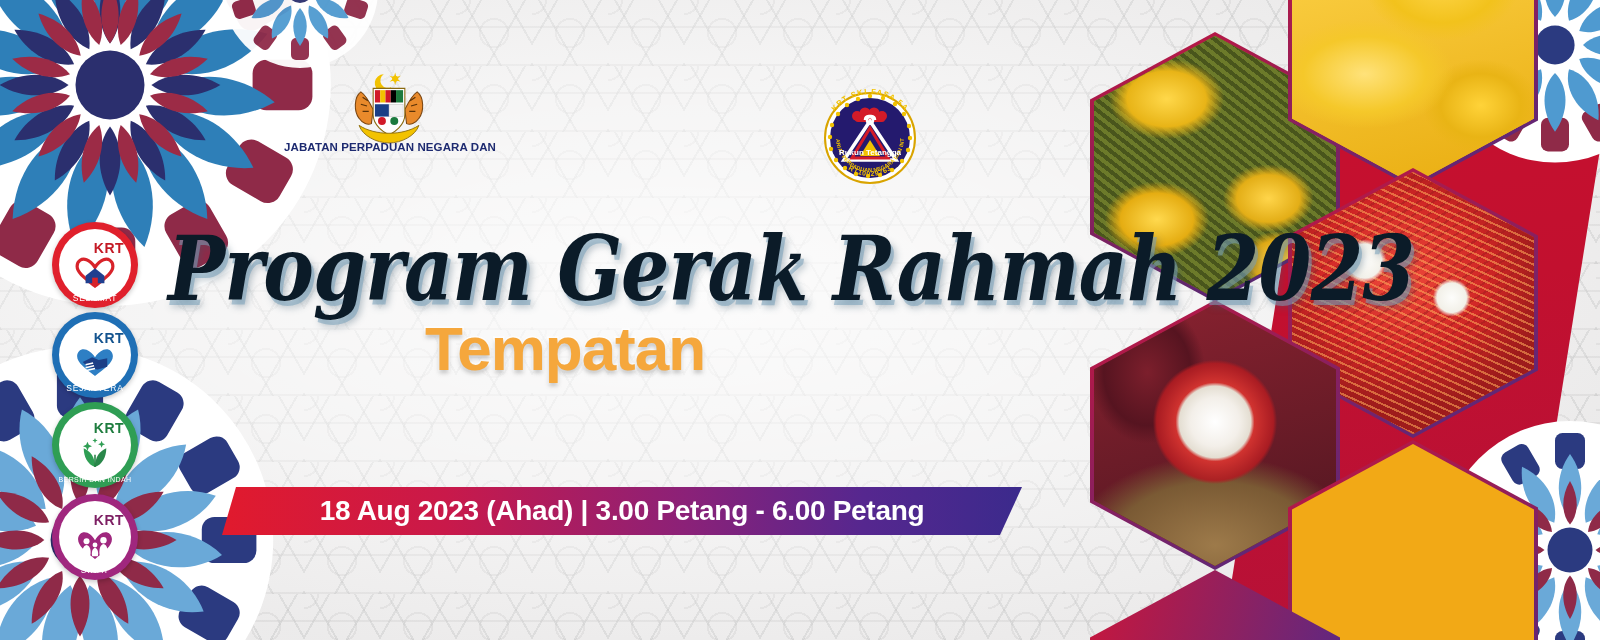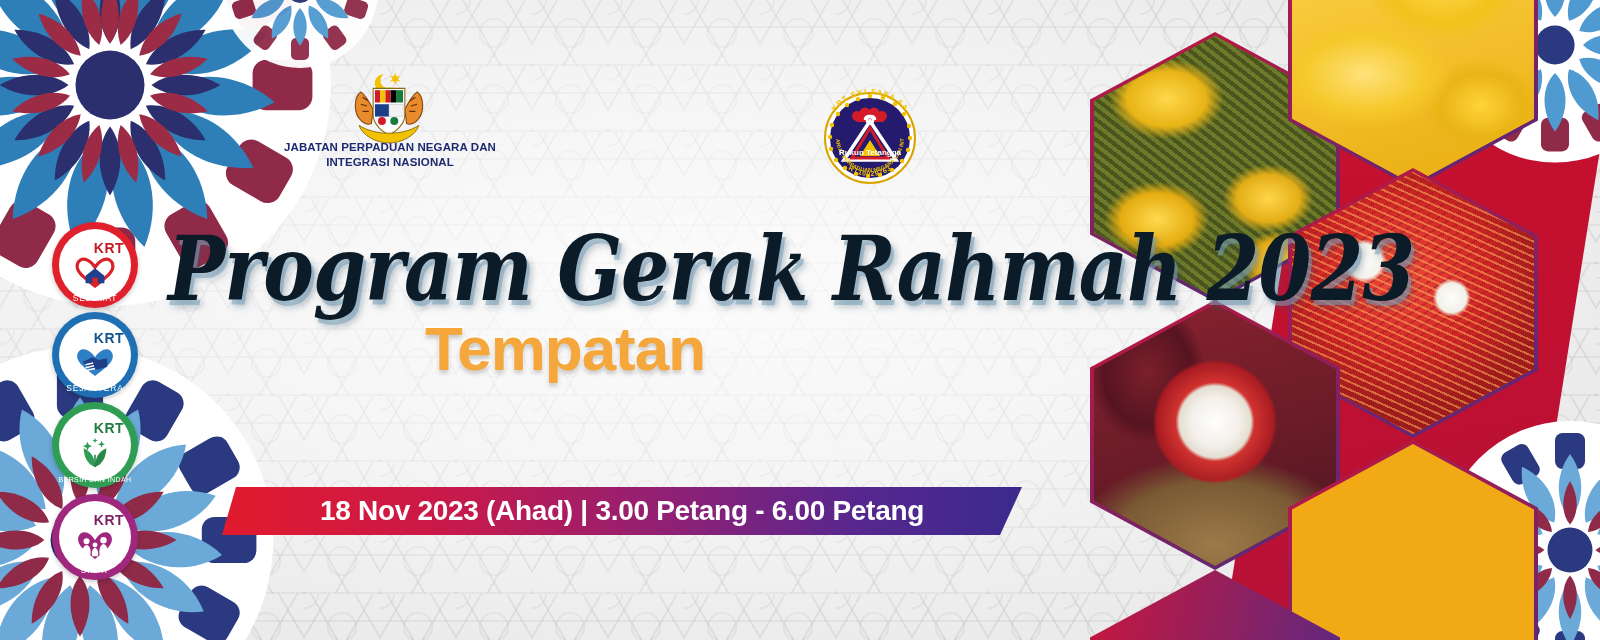--- a/index.html
+++ b/index.html
@@ -597,21 +597,20 @@
       <rect x="34" y="48" width="16" height="14" fill="#1b3f86"></rect>
       <rect x="50" y="48" width="16" height="14" fill="#f2f2f2" stroke="#bbb" stroke-width=".5"></rect>
       <circle cx="42" cy="67" r="4.5" fill="#d11a28"></circle>
       <circle cx="56" cy="67" r="4.5" fill="#1b7a3e"></circle>
 
       <path d="M16,72 C34,84 66,84 84,72 C80,84 64,92 50,92 C36,92 20,84 16,72Z" fill="#f2c200" stroke="#8a6a10" stroke-width="1"></path>
     </svg>
   </div>
   <div class="jata-caption">
     <div>JABATAN PERPADUAN NEGARA DAN</div>
-    <div>INTEGRASI NASIONAL</div>
   </div>
 
 
   <div class="logo-krt-seal">
     <svg width="140" height="108" viewBox="0 0 140 108">
       <defs>
         <path id="arcTop" d="M26,62 a44,44 0 0,1 88,0" fill="none"></path>
         <path id="arcBot" d="M32,62 a38,38 0 0,0 76,0" fill="none"></path>
         <path id="arcMid" d="M36,62 a34,34 0 0,0 68,0" fill="none"></path>
       </defs>
@@ -666,17 +665,17 @@
     </svg>
   </div>
 
   <div class="title-main">Program Gerak Rahmah 2023</div>
 
   <div class="title-sub">
     <span>Tempatan</span>
   </div>
 
   <div class="date-ribbon">
-    <div class="date-text">18 Nov 2023 (Ahad) | 3.00 Petang - 6.00 Petang</div>
+    <div class="date-text">18 Aug 2023 (Ahad) | 3.00 Petang - 6.00 Petang</div>
   </div>
 
 
 </div>
 
 </body></html>

